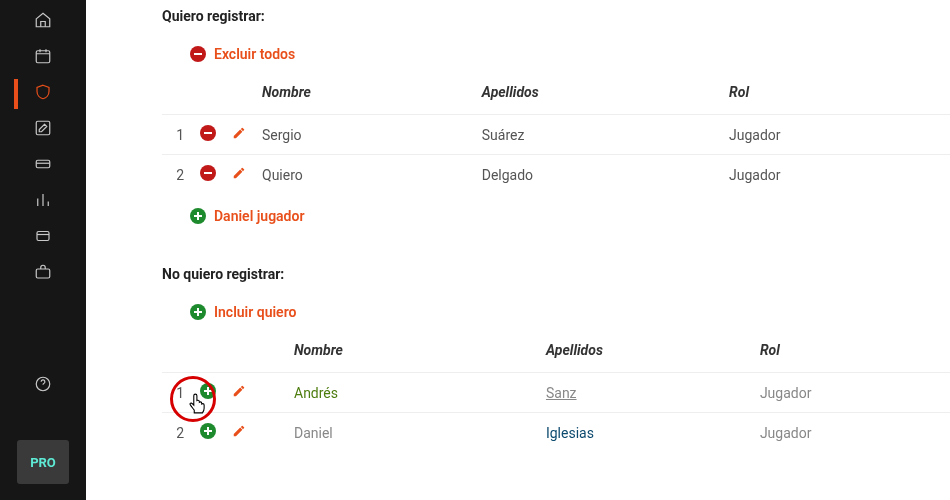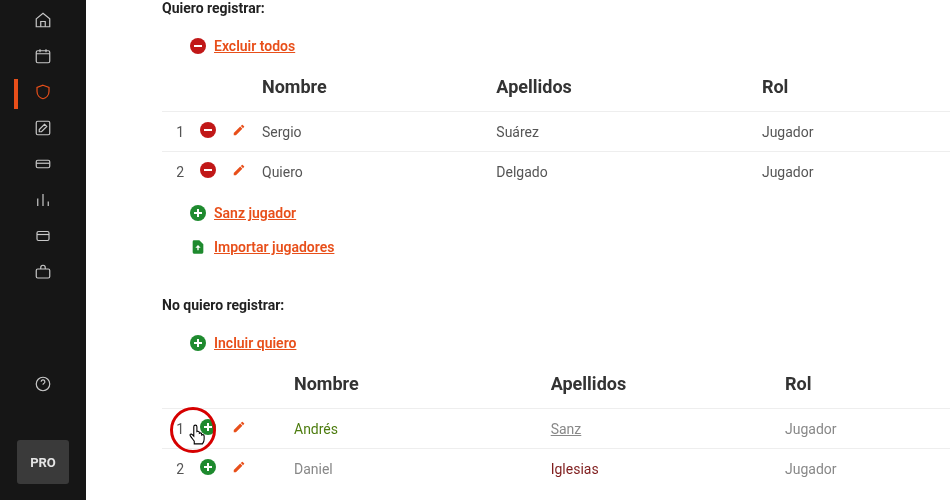--- a/index.html
+++ b/index.html
@@ -49,31 +49,31 @@
       display: flex;
       flex-direction: column;
       align-items: center;
       padding-bottom: 16px;
     }
     .pro-badge {
       margin-top: 36px;
       width: 52px;
       height: 44px;
       background: #3a3a3a;
-      color: #e5e5e5;
+      color: #5eead4;
       font-weight: 700;
       font-size: 13px;
       display: flex;
       align-items: center;
       justify-content: center;
       border-radius: 3px;
     }
     .main {
       flex: 1;
-      padding: 0 0 0 0;
+      padding: 8px 0 0 0;
       overflow: hidden;
       border-radius: 12px;
     }
     .content-inner {
       padding-left: 76px;
     }
     .section-title {
       font-size: 14px;
       font-weight: 700;
       color: #222;
@@ -83,21 +83,20 @@
       display: flex;
       align-items: center;
       gap: 8px;
       padding: 6px 0 6px 28px;
       cursor: pointer;
     }
     .action-link-row .link-text {
       color: #e84f1a;
       font-weight: 600;
       font-size: 14px;
-      text-decoration: underline;
     }
     .icon-circle {
       width: 16px;
       height: 16px;
       border-radius: 50%;
       display: inline-flex;
       align-items: center;
       justify-content: center;
       flex-shrink: 0;
     }
@@ -110,24 +109,25 @@
     .import-icon {
       width: 16px; height: 16px; display:inline-flex; align-items:center; justify-content:center;
     }
     .table {
       width: 100%;
       border-collapse: collapse;
       margin-top: 6px;
     }
     .table th {
       text-align: left;
-      font-size: 18px;
+      font-size: 14px;
       font-weight: 700;
       color: #333;
       padding: 10px 8px 14px;
+      font-style: italic;
     }
     .table td {
       padding: 10px 8px;
       font-size: 14px;
       color: #555;
       border-top: 1px solid #eee;
     }
     .col-num { width: 30px; text-align: right; color: #666; font-size: 13px;}
     .col-actions { width: 26px; }
     .col-edit { width: 26px; }
@@ -286,31 +286,23 @@
           <td>Jugador</td>
         </tr>
       </tbody>
     </table>
 
     <div class="action-link-row" style="margin-top:8px;">
       <span class="icon-circle plus">
           <span class="bar-h"></span>
           <span class="bar-v"></span>
         </span>
-      <span class="link-text">Sanz jugador</span>
-    </div>
-
-    <div class="action-link-row" style="margin-top:6px;">
-      <span class="import-icon">
-        <svg viewBox="0 0 24 24" width="16" height="16">
-            <path fill="#1e8a2e" d="M14 2H6a2 2 0 0 0-2 2v16a2 2 0 0 0 2 2h12a2 2 0 0 0 2-2V8zM13 13v4h-2v-4H8l4-4 4 4z"></path>
-          </svg>
-      </span>
-      <span class="link-text">Importar jugadores</span>
-    </div>
+      <span class="link-text">Daniel jugador</span>
+    </div>
+
 
     <div class="section-gap"></div>
 
     <div class="section-title">No quiero registrar:</div>
 
     <div class="action-link-row">
       <span class="icon-circle plus">
           <span class="bar-h"></span>
           <span class="bar-v"></span>
         </span>
@@ -346,21 +338,21 @@
           <tr>
             <td class="col-num">2</td>
             <td class="col-actions"><span class="icon-circle plus">
                   <span class="bar-h"></span>
                   <span class="bar-v"></span>
                 </span></td>
             <td class="col-edit"><span class="edit-icon"><svg viewBox="0 0 24 24">
                     <path d="M3 17.25V21h3.75L17.81 9.94l-3.75-3.75zM20.71 7.04a1 1 0 0 0 0-1.41l-2.34-2.34a1 1 0 0 0-1.41 0l-1.83 1.83 3.75 3.75z"></path>
                   </svg></span></td>
             <td style="color:#888; padding-left:40px;">Daniel</td>
-            <td style="color:#7f1d1d;">Iglesias</td>
+            <td style="color:#0c4a6e;">Iglesias</td>
             <td style="color:#888;">Jugador</td>
           </tr>
         </tbody>
       </table>
       <div class="highlight-circle" style="left: 8px; top: 44px;"></div>
       <div class="cursor-hand" style="left: 24px; top: 58px;">
         <svg viewBox="0 0 24 28">
             <path fill="#fff" stroke="#000" stroke-width="1.2" d="M9 22c-1.5-2-4-5-4.5-6.2-.4-.9.4-1.8 1.4-1.5.7.2 1.8 1.3 2.6 2.2V6.2c0-1 .8-1.7 1.7-1.7s1.7.8 1.7 1.7v5.3c.3-.2.7-.3 1.1-.3.9 0 1.6.7 1.6 1.6v.5c.3-.2.6-.3 1-.3.9 0 1.6.7 1.6 1.6v.6c.3-.2.6-.3 1-.3.9 0 1.6.7 1.6 1.6v3.5c0 2.5-1 4-1.8 5H9z"></path>
           </svg>
       </div>

